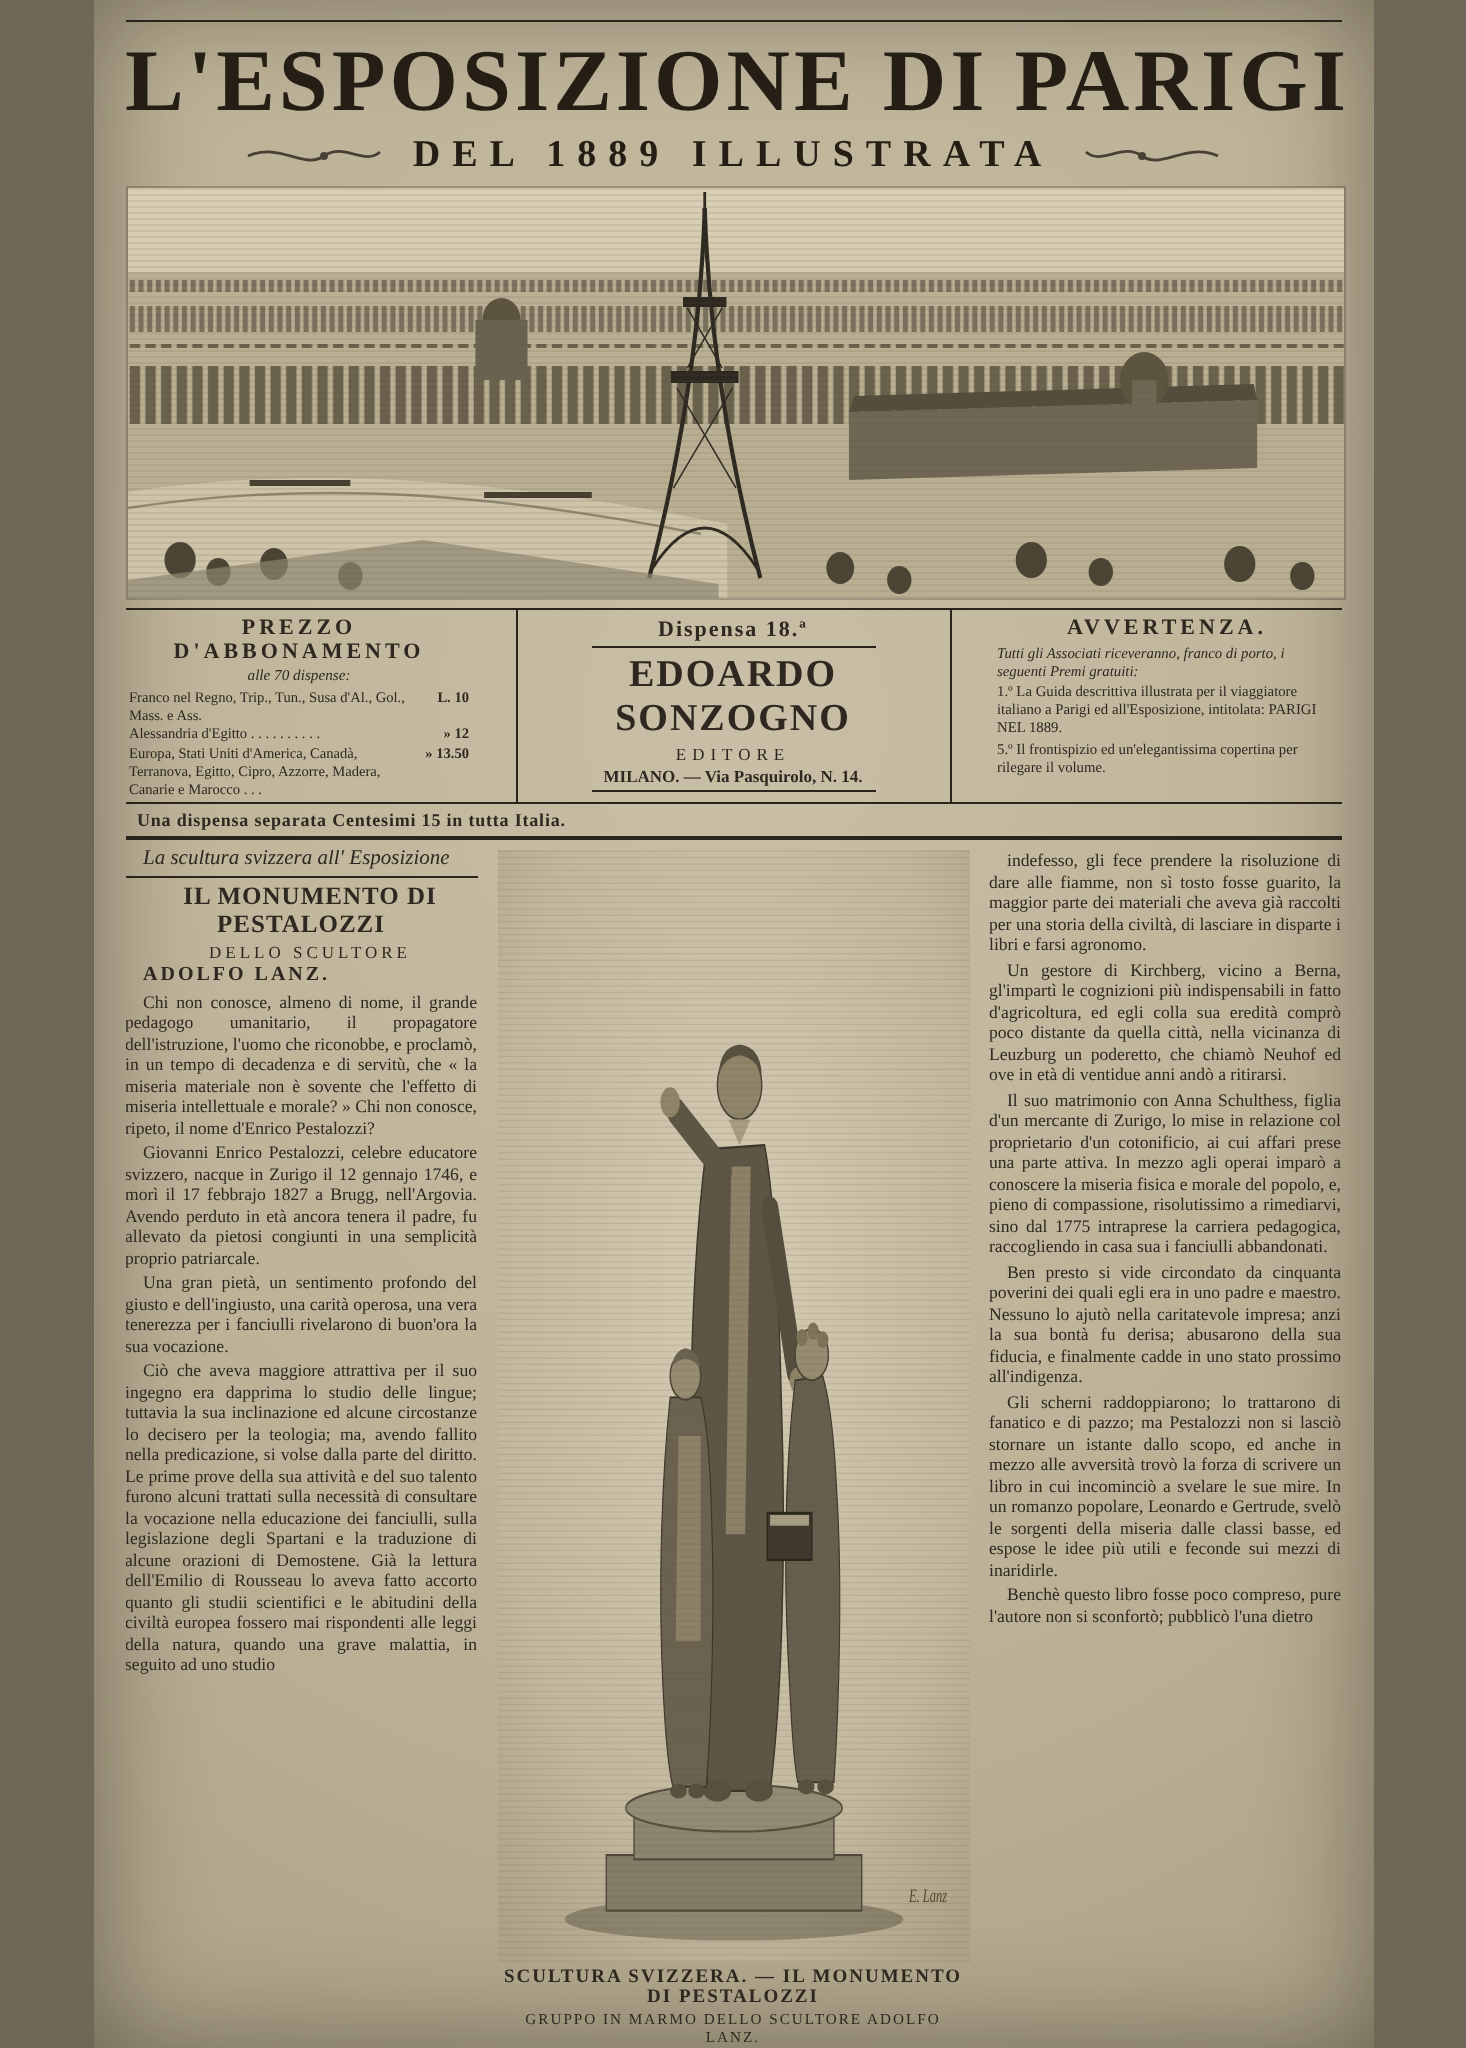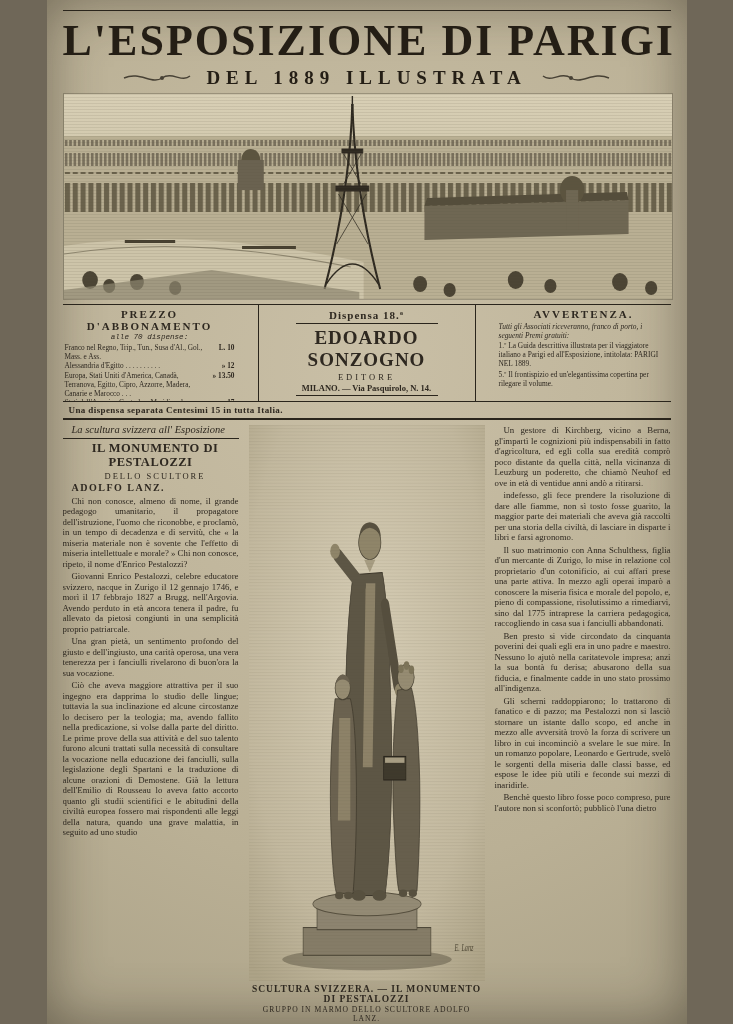--- a/index.html
+++ b/index.html
@@ -28,21 +28,21 @@
   .flourish{width:70px;height:18px;opacity:.8;}
   
   .panorama{margin:2px 0 4px 0;}
   .panorama svg{display:block;width:100%;height:205px;border:1px solid rgba(40,34,22,.25);}
   
   .info-strip{display:flex;align-items:stretch;border-top:1px solid #2a251c;border-bottom:1px solid #2a251c;height:96px;gap:14px;}
   .info-strip .vrule{width:1px;background:#2a251c;margin:0 7px;}
   .info-col{flex:1;padding:2px 2px;overflow:hidden;}
   .info-col h3{margin:1px 0 1px 0;text-align:center;font-size:11px;letter-spacing:2px;font-weight:700;}
   .info-col .tiny{font-size:7.4px;line-height:9px;}
-  .sub-center{text-align:center;font-size:7.6px;font-style:italic;margin-bottom:2px;font-family:Liberation Mono, monospace;}
+  .sub-center{text-align:center;font-size:7.6px;font-style:italic;margin-bottom:2px;}
   .price-line{display:flex;font-size:7.3px;line-height:9.2px;}
   .price-line .txt{flex:1;}
   .price-line .price{font-weight:700;white-space:nowrap;padding-left:4px;}
   .pub-col{text-align:center;}
   .pub-col .dispensa{font-size:11px;font-weight:700;letter-spacing:1px;margin:2px 0;}
   .pub-col .inrule{height:1px;background:#2a251c;margin:2px 14px;}
   .pub-col .pubname{font-size:19px;font-weight:700;letter-spacing:1px;margin-top:3px;}
   .pub-col .pubrole{font-size:8.5px;letter-spacing:3px;margin:1px 0;}
   .pub-col .pubaddr{font-size:8.5px;font-weight:700;margin-bottom:2px;}
   .pub-col .pubnote{font-size:7.2px;line-height:8.8px;margin-top:2px;}
@@ -267,22 +267,22 @@
         <rect width="340" height="520" fill="url(#hatch2)" opacity=".18"></rect>
         <text x="296" y="492" font-size="9" font-style="italic" fill="#4e4735">E. Lanz</text>
       </svg>
       <figcaption>
         <div class="cap1">SCULTURA SVIZZERA. — IL MONUMENTO DI PESTALOZZI</div>
         <div class="cap2">GRUPPO IN MARMO DELLO SCULTORE ADOLFO LANZ.</div>
       </figcaption>
     </figure>
 
     <div class="text-col">
+      <p>indefesso, gli fece prendere la risoluzione di dare alle fiamme, non sì tosto fosse guarito, la maggior parte dei materiali che aveva già raccolti per una storia della civiltà, di lasciare in disparte i libri e farsi agronomo.</p>
       <p>Un gestore di Kirchberg, vicino a Berna, gl'impartì le cognizioni più indispensabili in fatto d'agricoltura, ed egli colla sua eredità comprò poco distante da quella città, nella vicinanza di Leuzburg un poderetto, che chiamò Neuhof ed ove in età di ventidue anni andò a ritirarsi.</p>
-      <p>indefesso, gli fece prendere la risoluzione di dare alle fiamme, non sì tosto fosse guarito, la maggior parte dei materiali che aveva già raccolti per una storia della civiltà, di lasciare in disparte i libri e farsi agronomo.</p>
       <p>Il suo matrimonio con Anna Schulthess, figlia d'un mercante di Zurigo, lo mise in relazione col proprietario d'un cotonificio, ai cui affari prese una parte attiva. In mezzo agli operai imparò a conoscere la miseria fisica e morale del popolo, e, pieno di compassione, risolutissimo a rimediarvi, sino dal 1775 intraprese la carriera pedagogica, raccogliendo in casa sua i fanciulli abbandonati.</p>
       <p>Ben presto si vide circondato da cinquanta poverini dei quali egli era in uno padre e maestro. Nessuno lo ajutò nella caritatevole impresa; anzi la sua bontà fu derisa; abusarono della sua fiducia, e finalmente cadde in uno stato prossimo all'indigenza.</p>
       <p>Gli scherni raddoppiarono; lo trattarono di fanatico e di pazzo; ma Pestalozzi non si lasciò stornare un istante dallo scopo, ed anche in mezzo alle avversità trovò la forza di scrivere un libro in cui incominciò a svelare le sue mire. In un romanzo popolare, Leonardo e Gertrude, svelò le sorgenti della miseria dalle classi basse, ed espose le idee più utili e feconde sui mezzi di inaridirle.</p>
       <p>Benchè questo libro fosse poco compreso, pure l'autore non si sconfortò; pubblicò l'una dietro</p>
     </div>
   </main>
 
 </div>
 
 </body></html>

